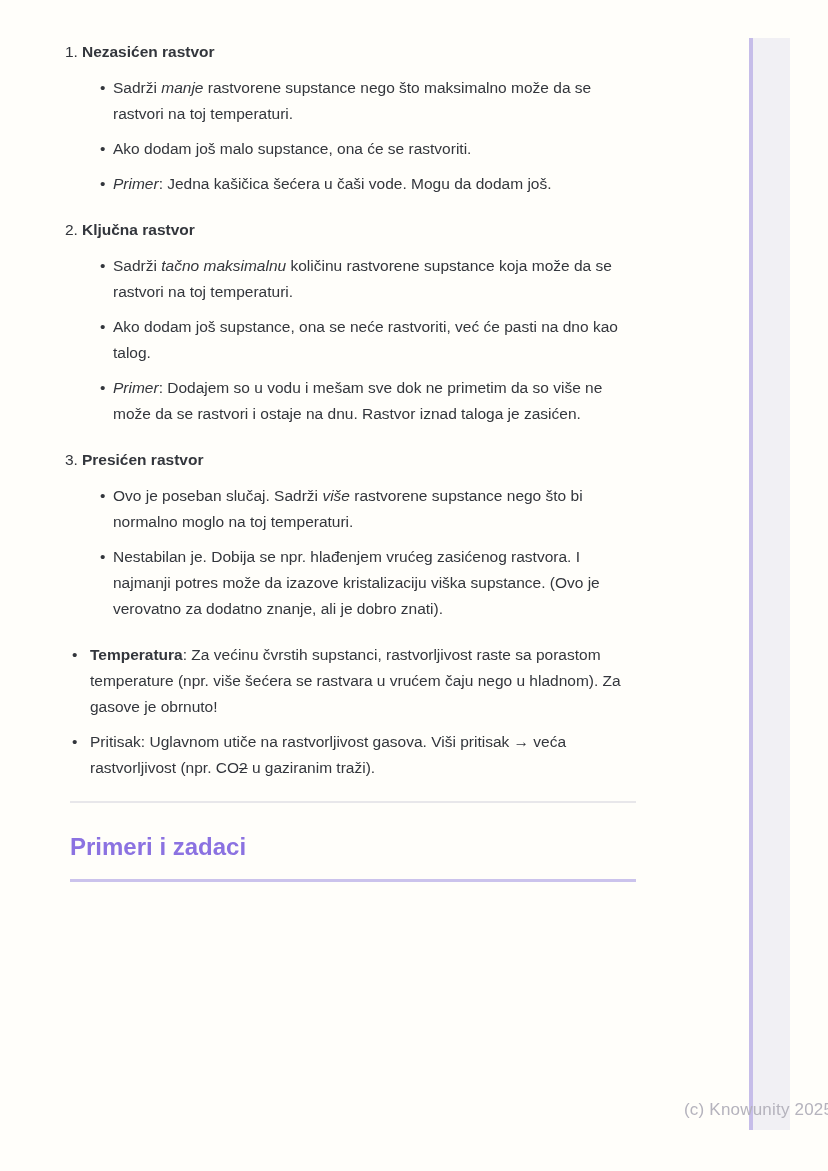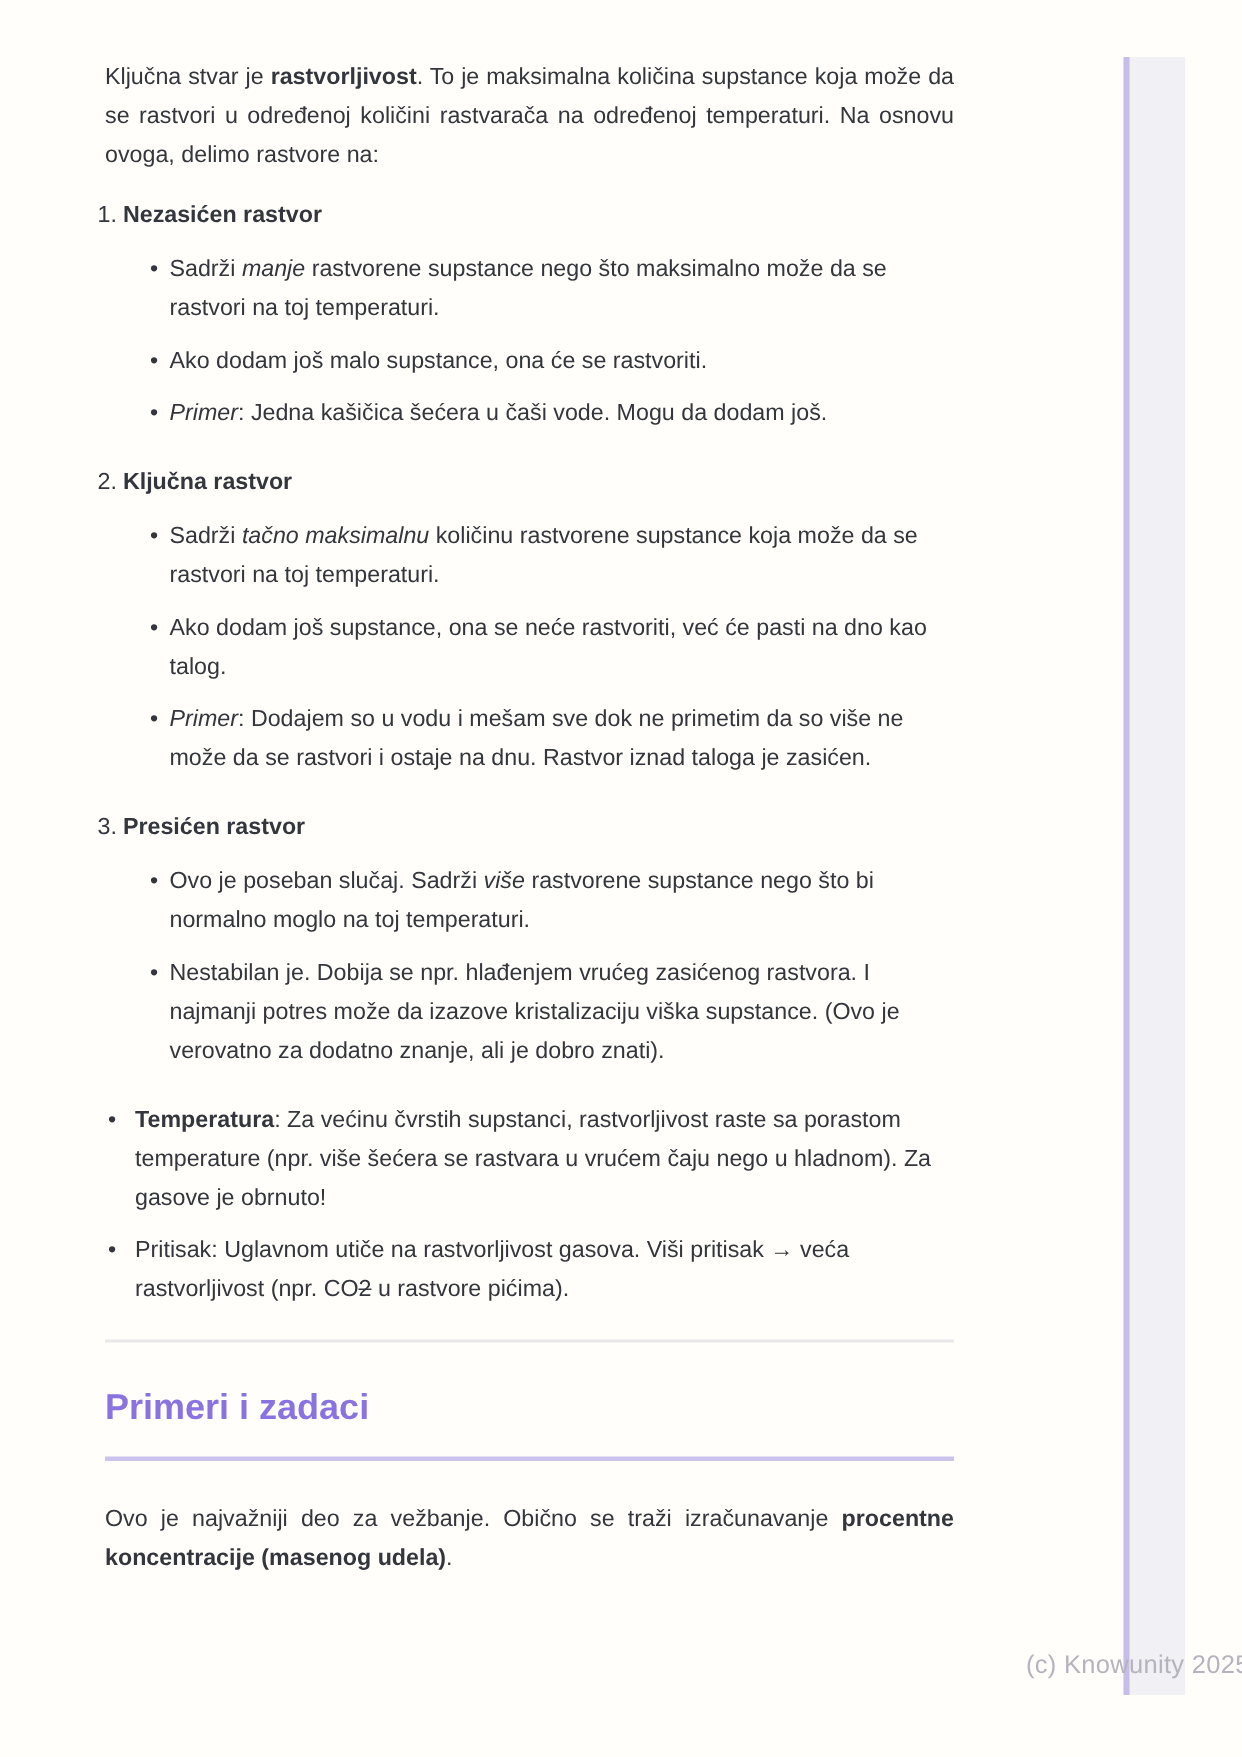--- a/index.html
+++ b/index.html
@@ -82,21 +82,20 @@
     letter-spacing:.2px;
     z-index:3;
     white-space:nowrap;
   }
 </style>
 </head>
 <body>
 
 <div class="content">
 
-  <p class="para justify intro"><span>Ključna stvar je </span><span style="font-weight: 700;">rastvorljivost</span><span>. To je maksimalna količina supstance koja može da se rastvori u određenoj količini rastvarača na određenoj temperaturi. Na osnovu ovoga, delimo rastvore na:</span></p>
 
   <section>
 
     <div class="oitem">
       <div class="orow">
         <span class="onum">1.</span>
         <span class="otitle">Nezasićen rastvor</span>
       </div>
       <div class="bullets-nested">
         <div class="brow">
@@ -155,28 +154,27 @@
   </section>
 
 
   <div class="bullets-top">
     <div class="brow">
       <span class="bdot">•</span>
       <div class="btext"><span style="font-weight: 700;">Temperatura</span><span>: Za većinu čvrstih supstanci, rastvorljivost raste sa porastom temperature (npr. više šećera se rastvara u vrućem čaju nego u hladnom). Za gasove je obrnuto!</span></div>
     </div>
     <div class="brow">
       <span class="bdot">•</span>
-      <div class="btext"><span style="font-weight: 400;">Pritisak</span><span>: Uglavnom utiče na rastvorljivost gasova. Viši pritisak → veća rastvorljivost (npr. CO</span><span style="text-decoration: line-through;">2</span><span> u rastvore pićima).</span></div>
+      <div class="btext"><span style="font-weight: 400;">Pritisak</span><span>: Uglavnom utiče na rastvorljivost gasova. Viši pritisak → veća rastvorljivost (npr. CO</span><span style="text-decoration: line-through;">2</span><span> u gaziranim traži).</span></div>
     </div>
   </div>
 
   <hr class="divider">
 
   <h2 class="section-heading">Primeri i zadaci</h2>
 
-  <p class="para justify practice"><span>Ovo je najvažniji deo za vežbanje. Obično se traži izračunavanje </span><span style="font-weight: 700;">procentne koncentracije (masenog udela)</span><span>.</span></p>
 
 
 </div>
 
 <div class="edge-strip"></div>
 
 <div class="watermark">(c) Knowunity 2025</div>
 
 </body></html>

